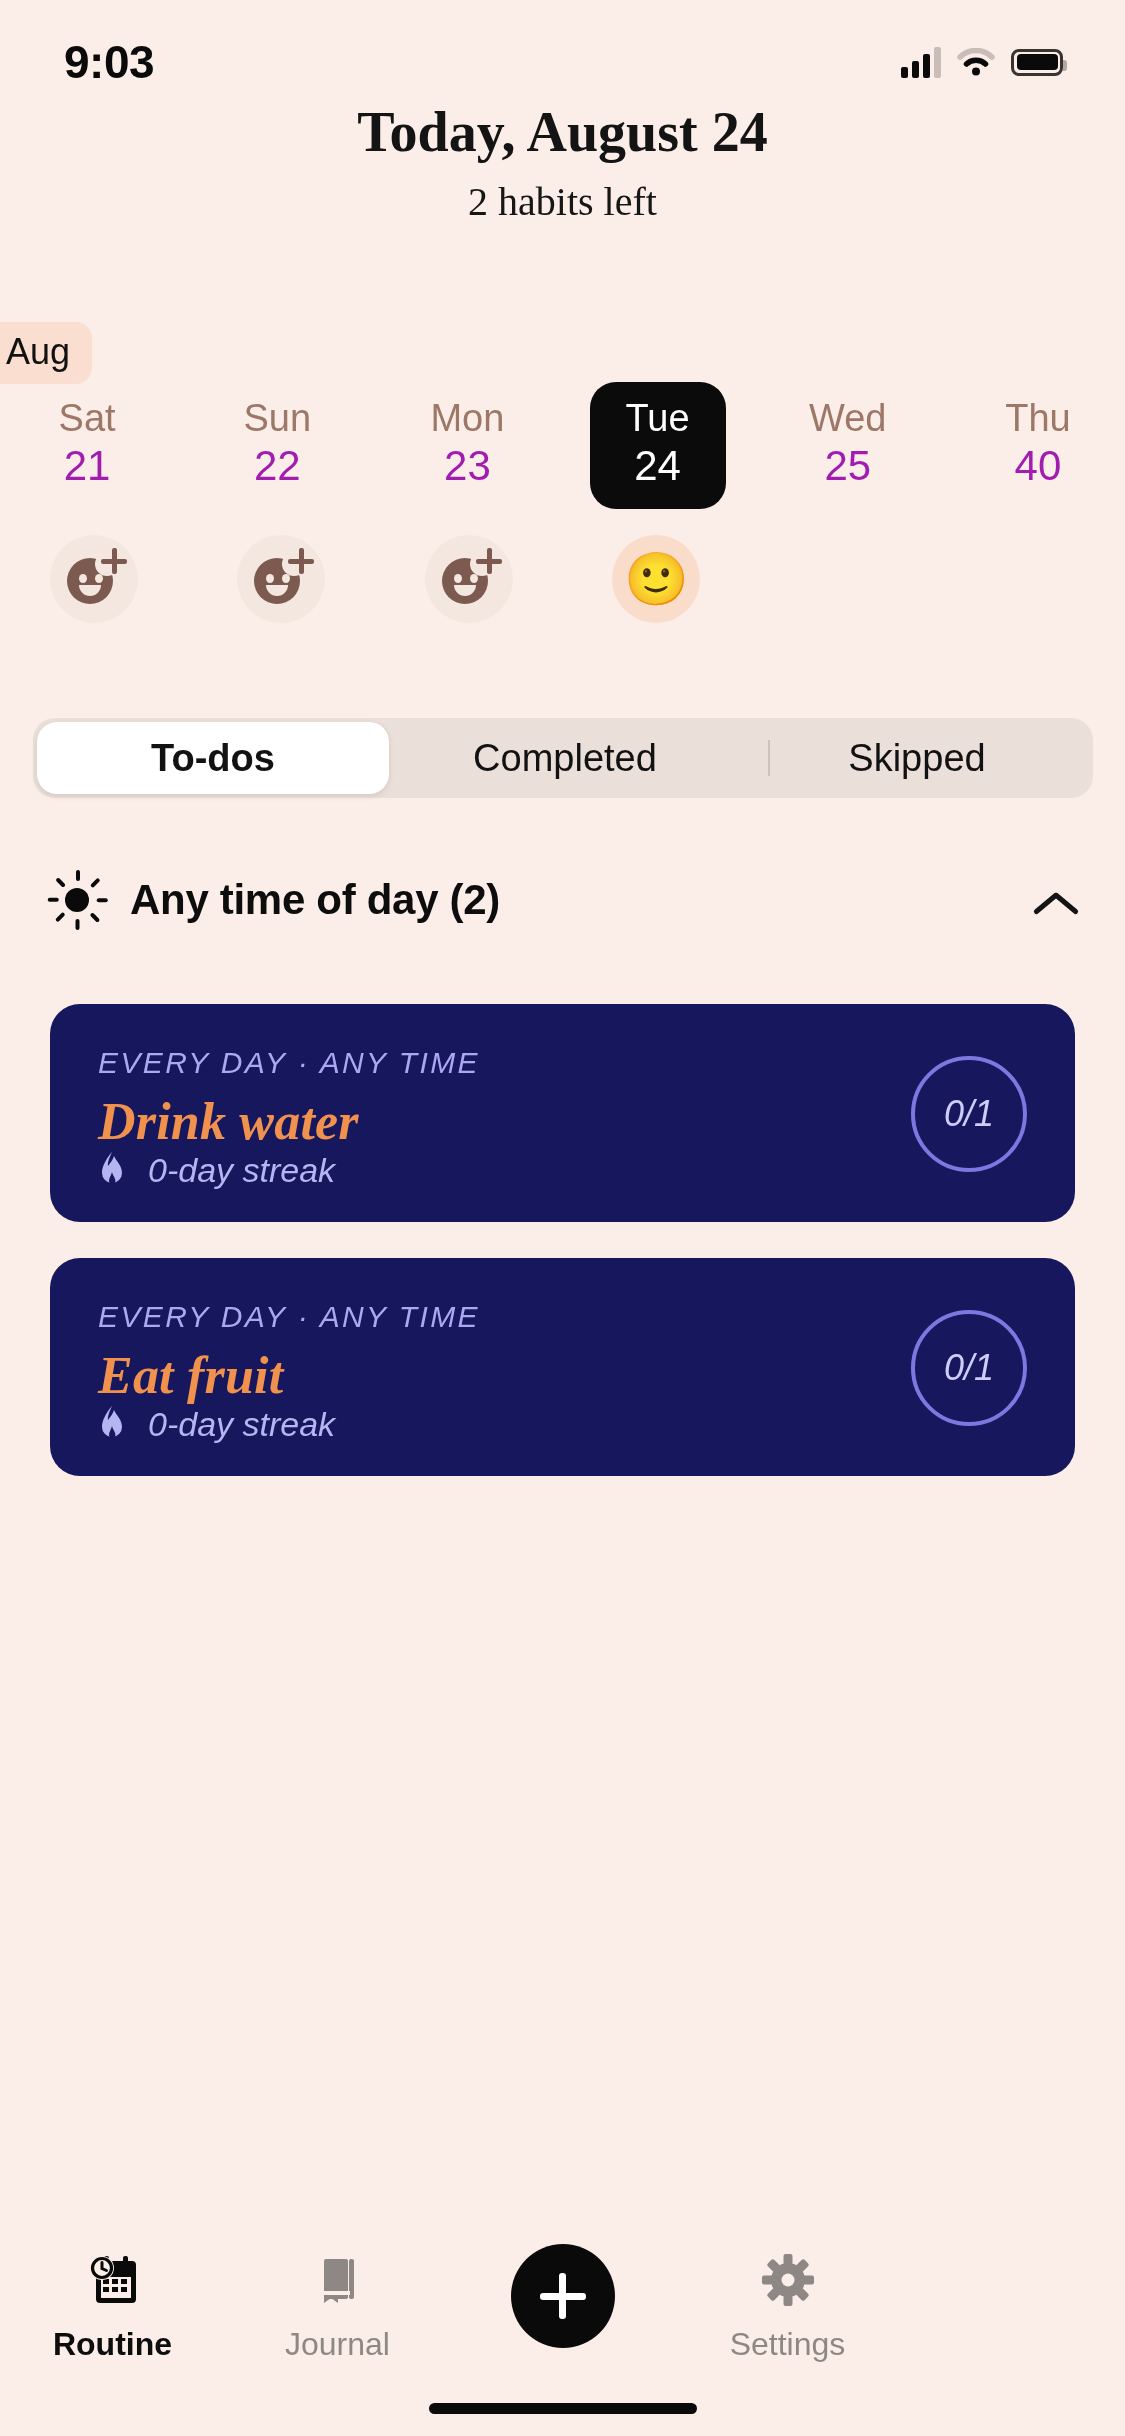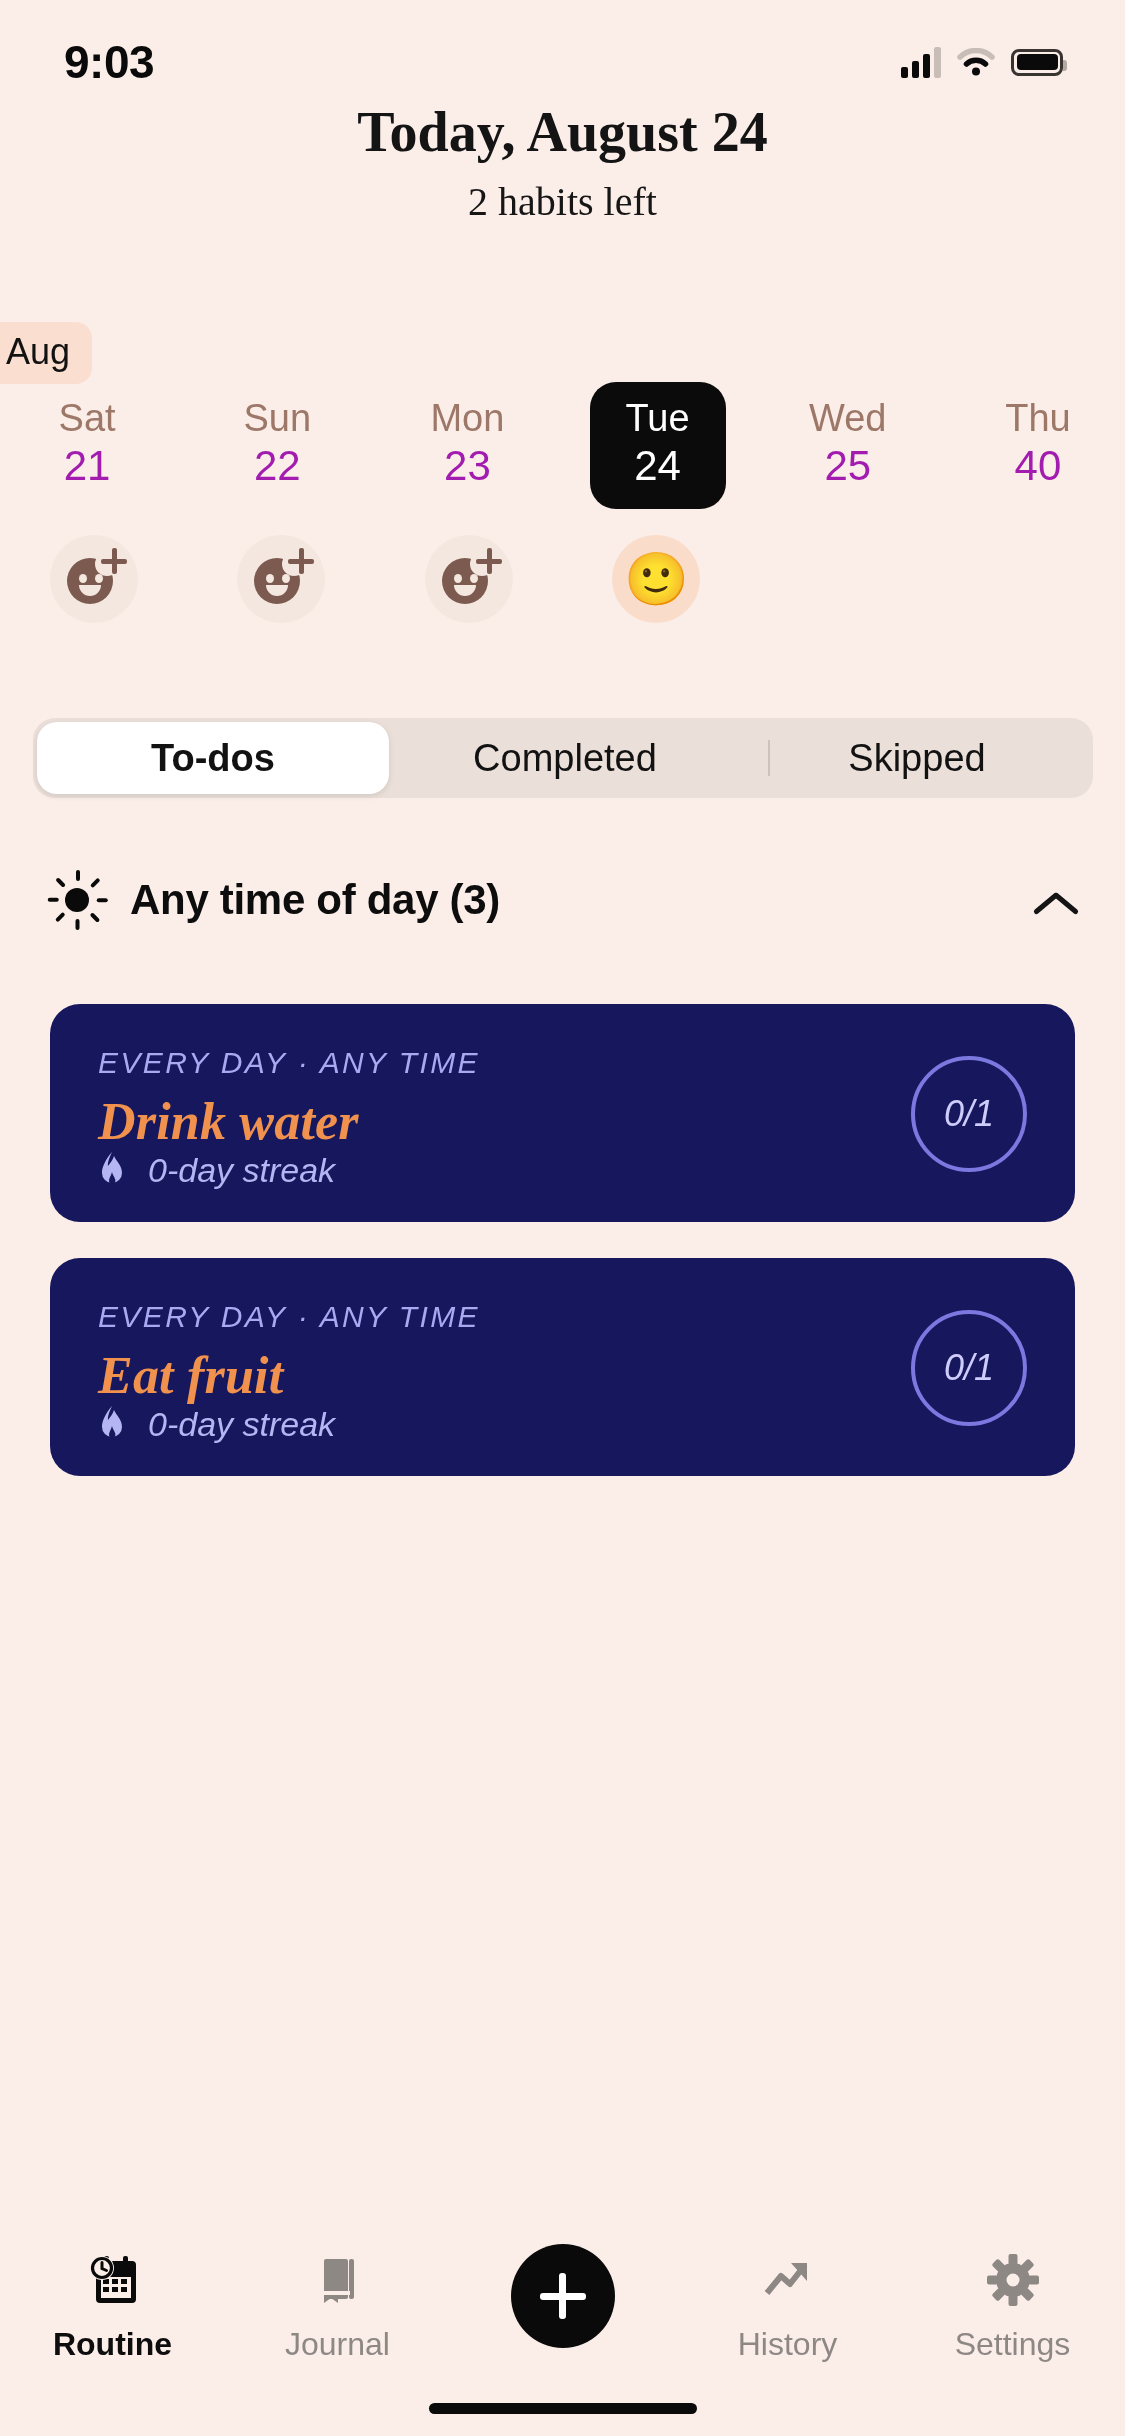--- a/index.html
+++ b/index.html
@@ -349,21 +349,21 @@
     <span class="core"></span>
     <span class="ray" style="transform:rotate(0deg)"></span>
     <span class="ray" style="transform:rotate(45deg)"></span>
     <span class="ray" style="transform:rotate(90deg)"></span>
     <span class="ray" style="transform:rotate(135deg)"></span>
     <span class="ray" style="transform:rotate(180deg)"></span>
     <span class="ray" style="transform:rotate(225deg)"></span>
     <span class="ray" style="transform:rotate(270deg)"></span>
     <span class="ray" style="transform:rotate(315deg)"></span>
   </span>
-  <span class="section-title">Any time of day (3)</span>
+  <span class="section-title">Any time of day (2)</span>
   <span class="chevron-up"></span>
 </div>
 
 <div class="cards">
 
   <div class="card">
     <div class="card-meta">EVERY DAY · ANY TIME</div>
     <div class="card-title">Drink water</div>
     <div class="card-streak">
       <span class="flame">
@@ -432,29 +432,20 @@
         <rect x="17" y="42" width="26" height="4" fill="#fbeee8"></rect>
       </svg>
     </span>
     <span class="tablabel">Journal</span>
   </div>
 
   <div class="tabitem">
     <span class="fab"></span>
   </div>
 
-  <div class="tabitem">
-    <span class="tabicon">
-      <svg width="62" height="62" viewBox="0 0 62 62">
-        <path d="M10 44 L24 27 L33 35 L48 16" stroke="#8e8885" stroke-width="6" fill="none" stroke-linejoin="round" stroke-linecap="butt"></path>
-        <path d="M50 14 L50 32 L34 14 Z" fill="#8e8885"></path>
-      </svg>
-    </span>
-    <span class="tablabel">History</span>
-  </div>
 
   <div class="tabitem">
     <span class="tabicon">
       <svg width="62" height="62" viewBox="0 0 62 62">
         <g fill="#8e8885">
           <circle cx="31" cy="31" r="17"></circle>
           <rect x="26.5" y="5" width="9" height="11" rx="2"></rect>
           <rect x="26.5" y="46" width="9" height="11" rx="2"></rect>
           <rect x="5" y="26.5" width="11" height="9" rx="2"></rect>
           <rect x="46" y="26.5" width="11" height="9" rx="2"></rect>

